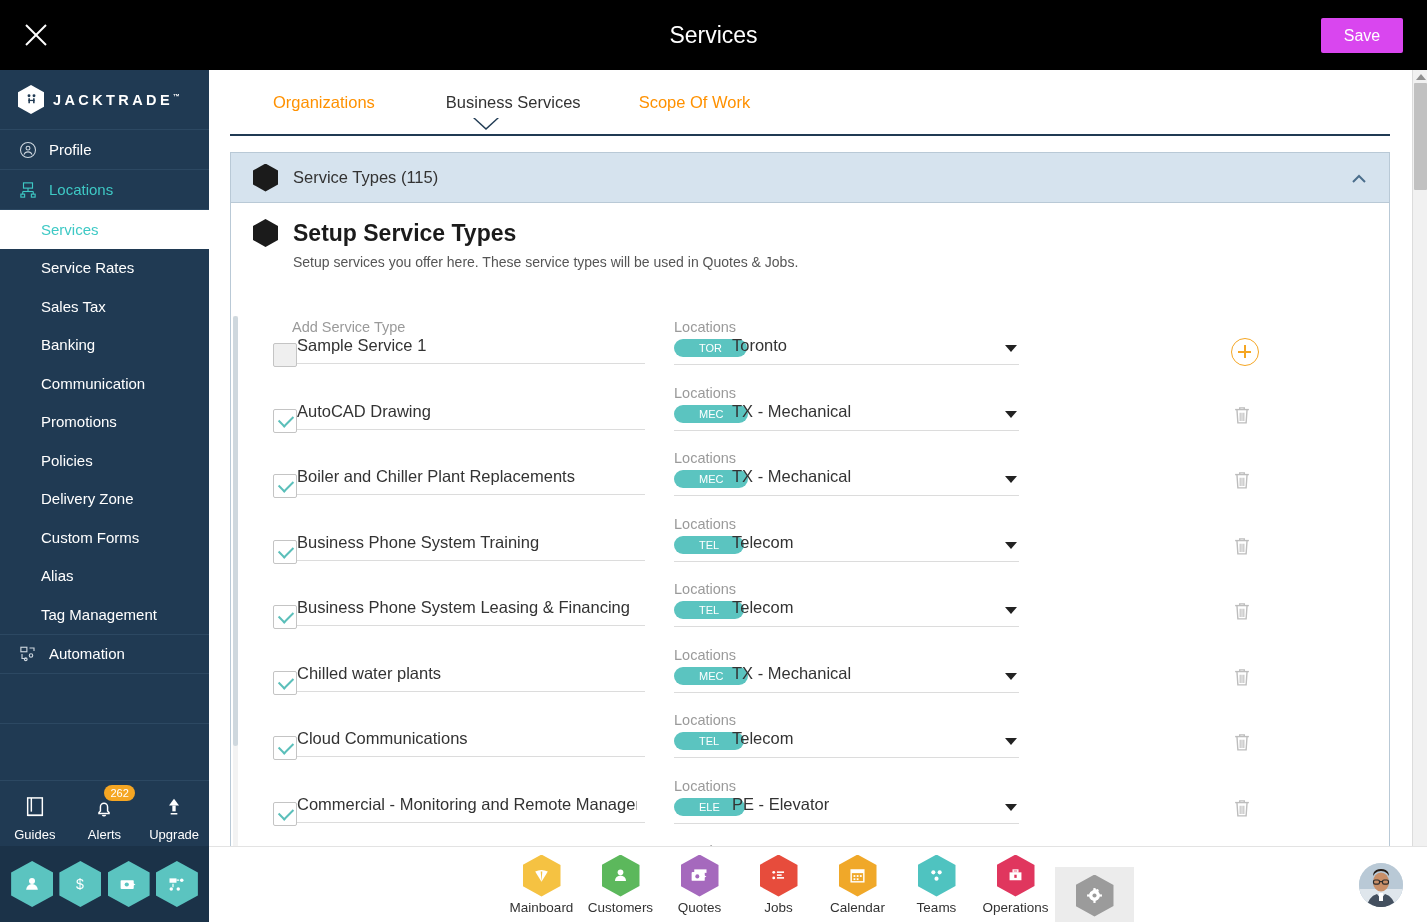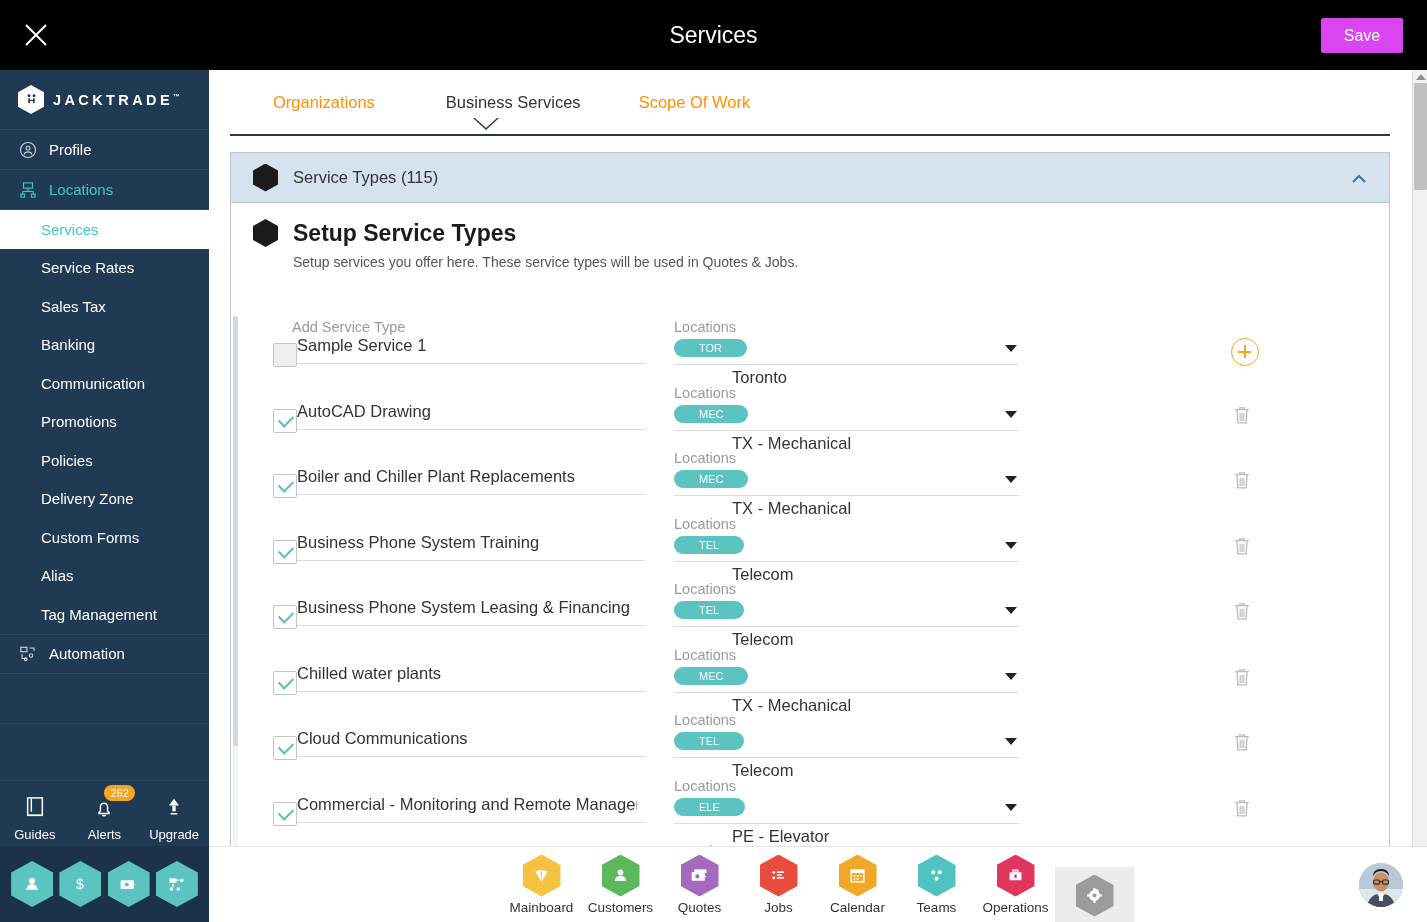--- a/index.html
+++ b/index.html
@@ -206,21 +206,21 @@
   .loc-wrap { position: absolute; left: 443px; top: 0; width: 345px; }
   .loc-label { position: absolute; left: 0; top: 3px; font-size: 14.5px; color: #9a9a9a; }
   .loc-chip {
     position: absolute; left: 0; top: 23px;
     background: #5BC4C0; color: #ffffff;
     font-size: 11px; border-radius: 10px;
     padding: 3px 25px; line-height: 12px;
   }
   .loc-value {
     position: absolute; left: 58px; top: 20px;
-    font-size: 16.5px; color: #333; white-space: nowrap; margin-top: 32px;
+    font-size: 16.5px; color: #333; white-space: nowrap;
   }
   .loc-caret {
     position: absolute; left: 331px; top: 29px;
     width: 0; height: 0;
     border-left: 6px solid transparent;
     border-right: 6px solid transparent;
     border-top: 7px solid #222;
     cursor: pointer;
   }
   .loc-underline {

